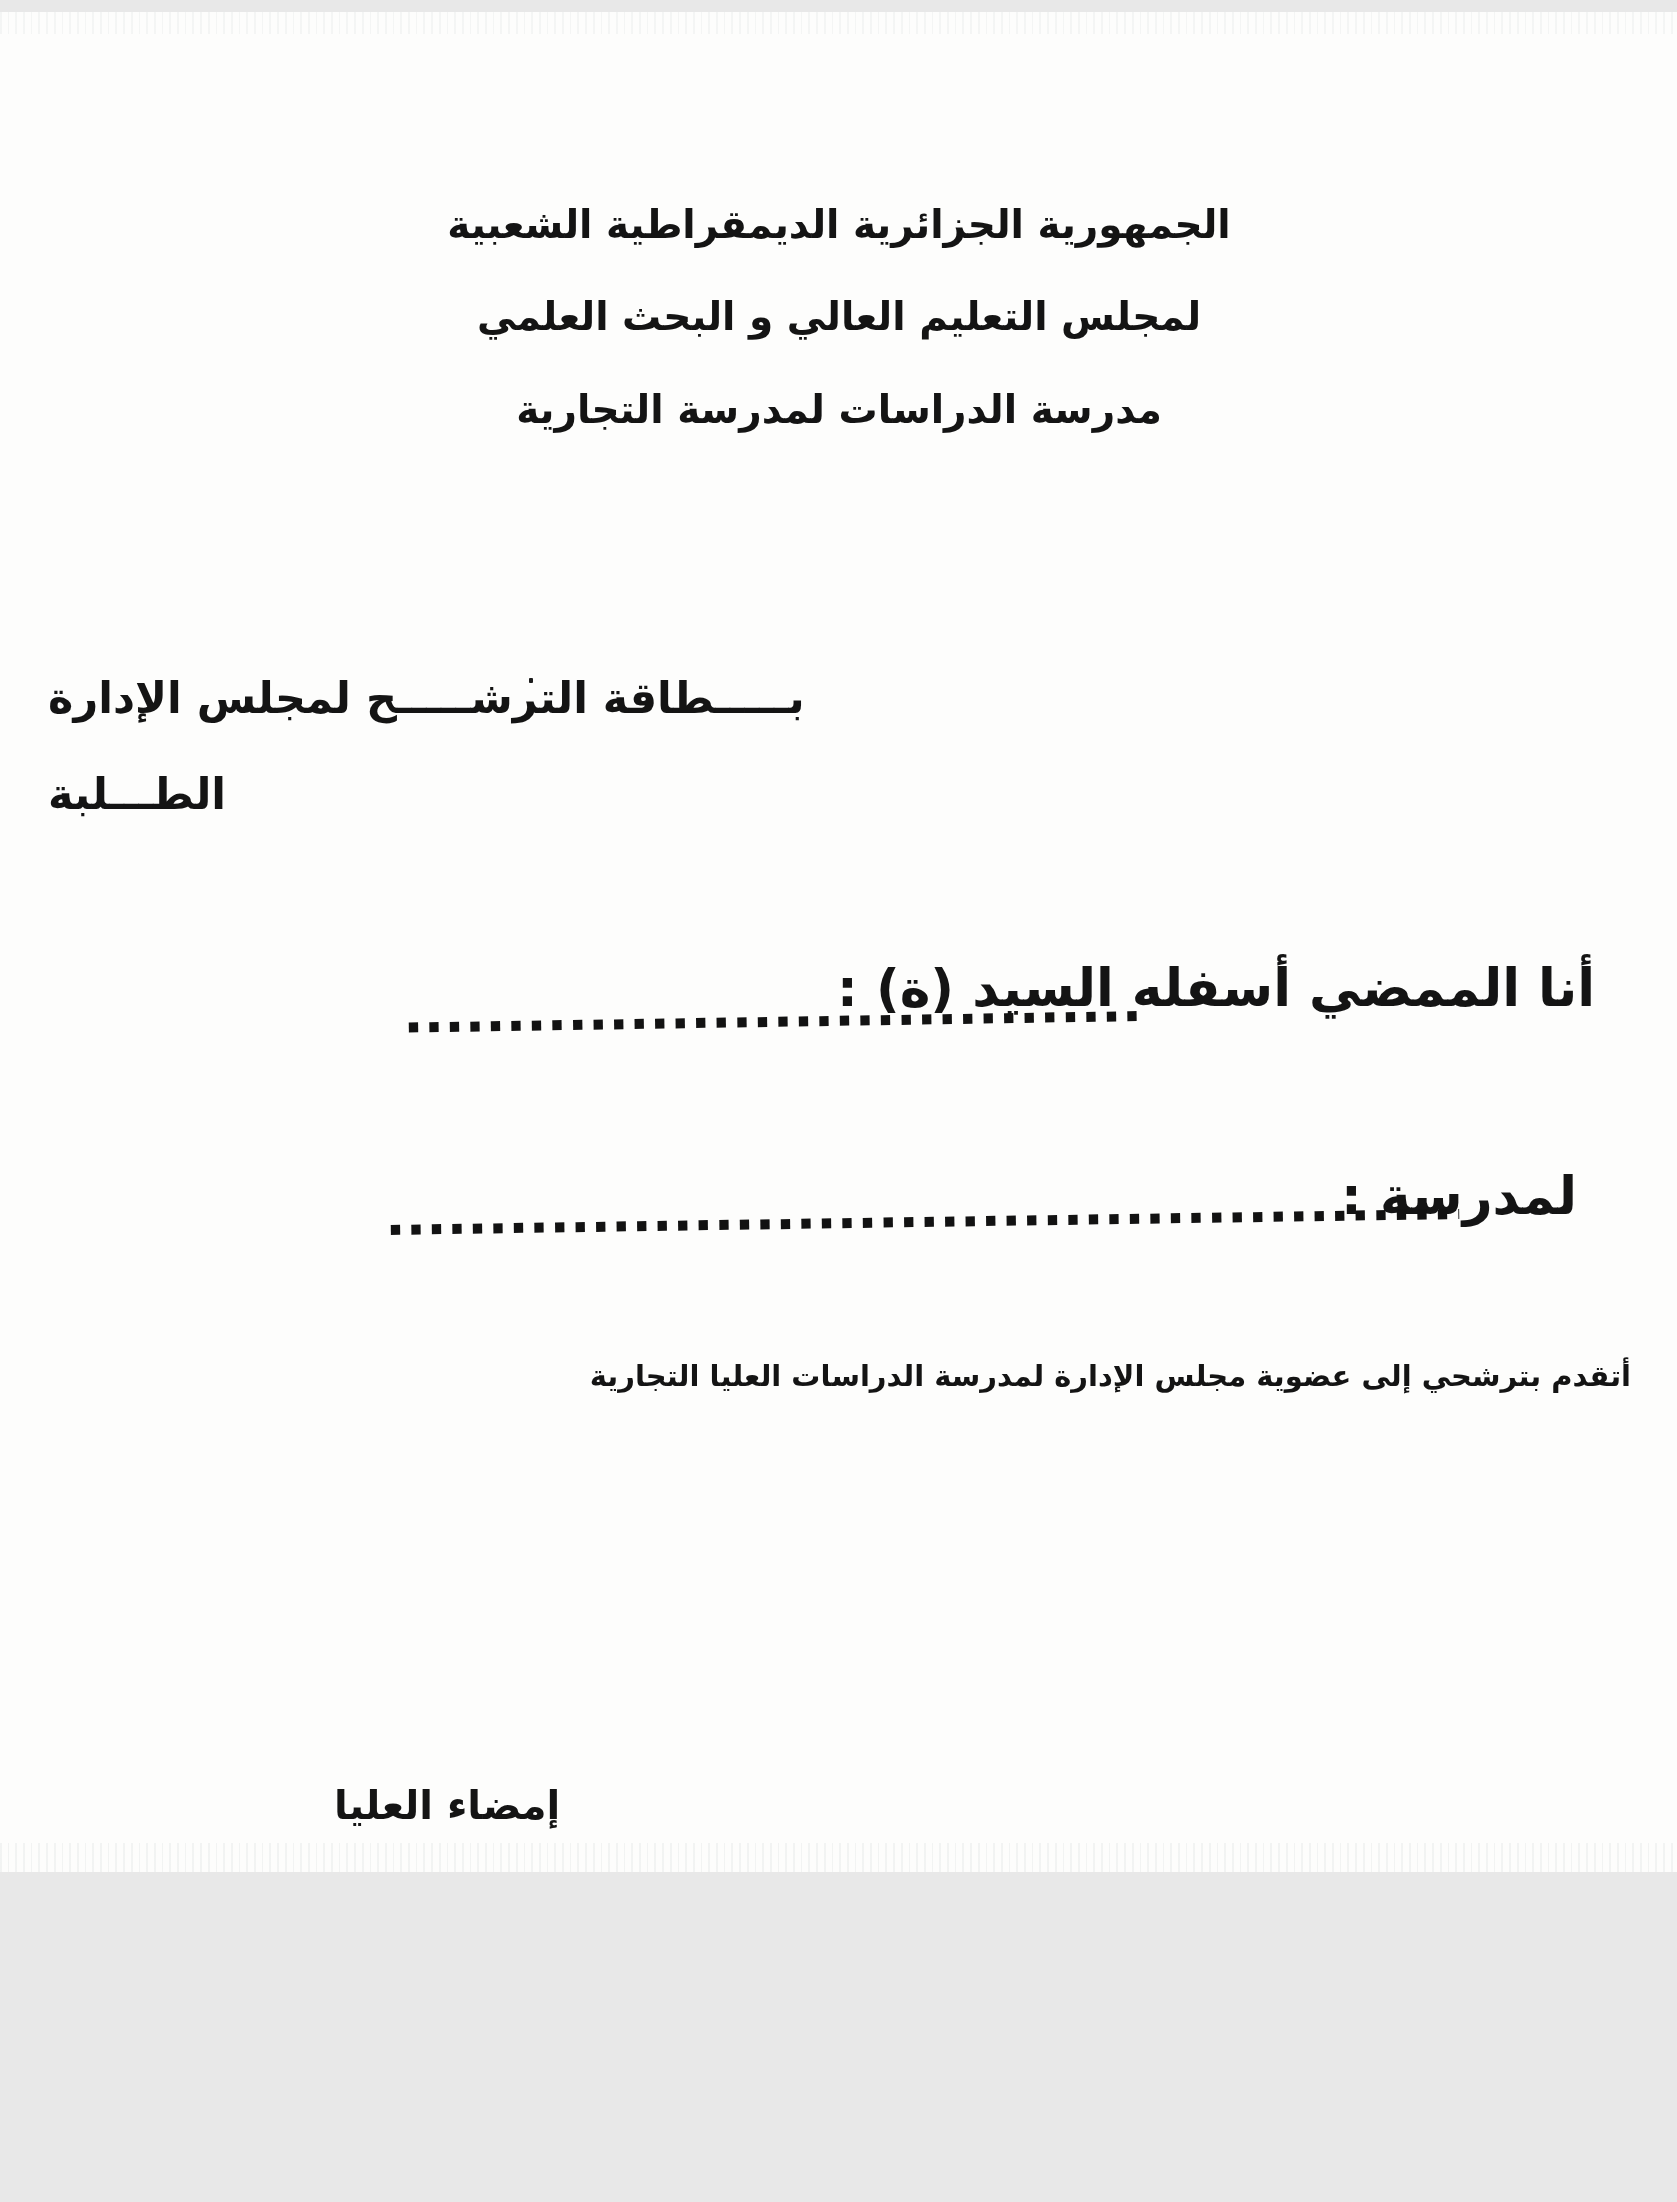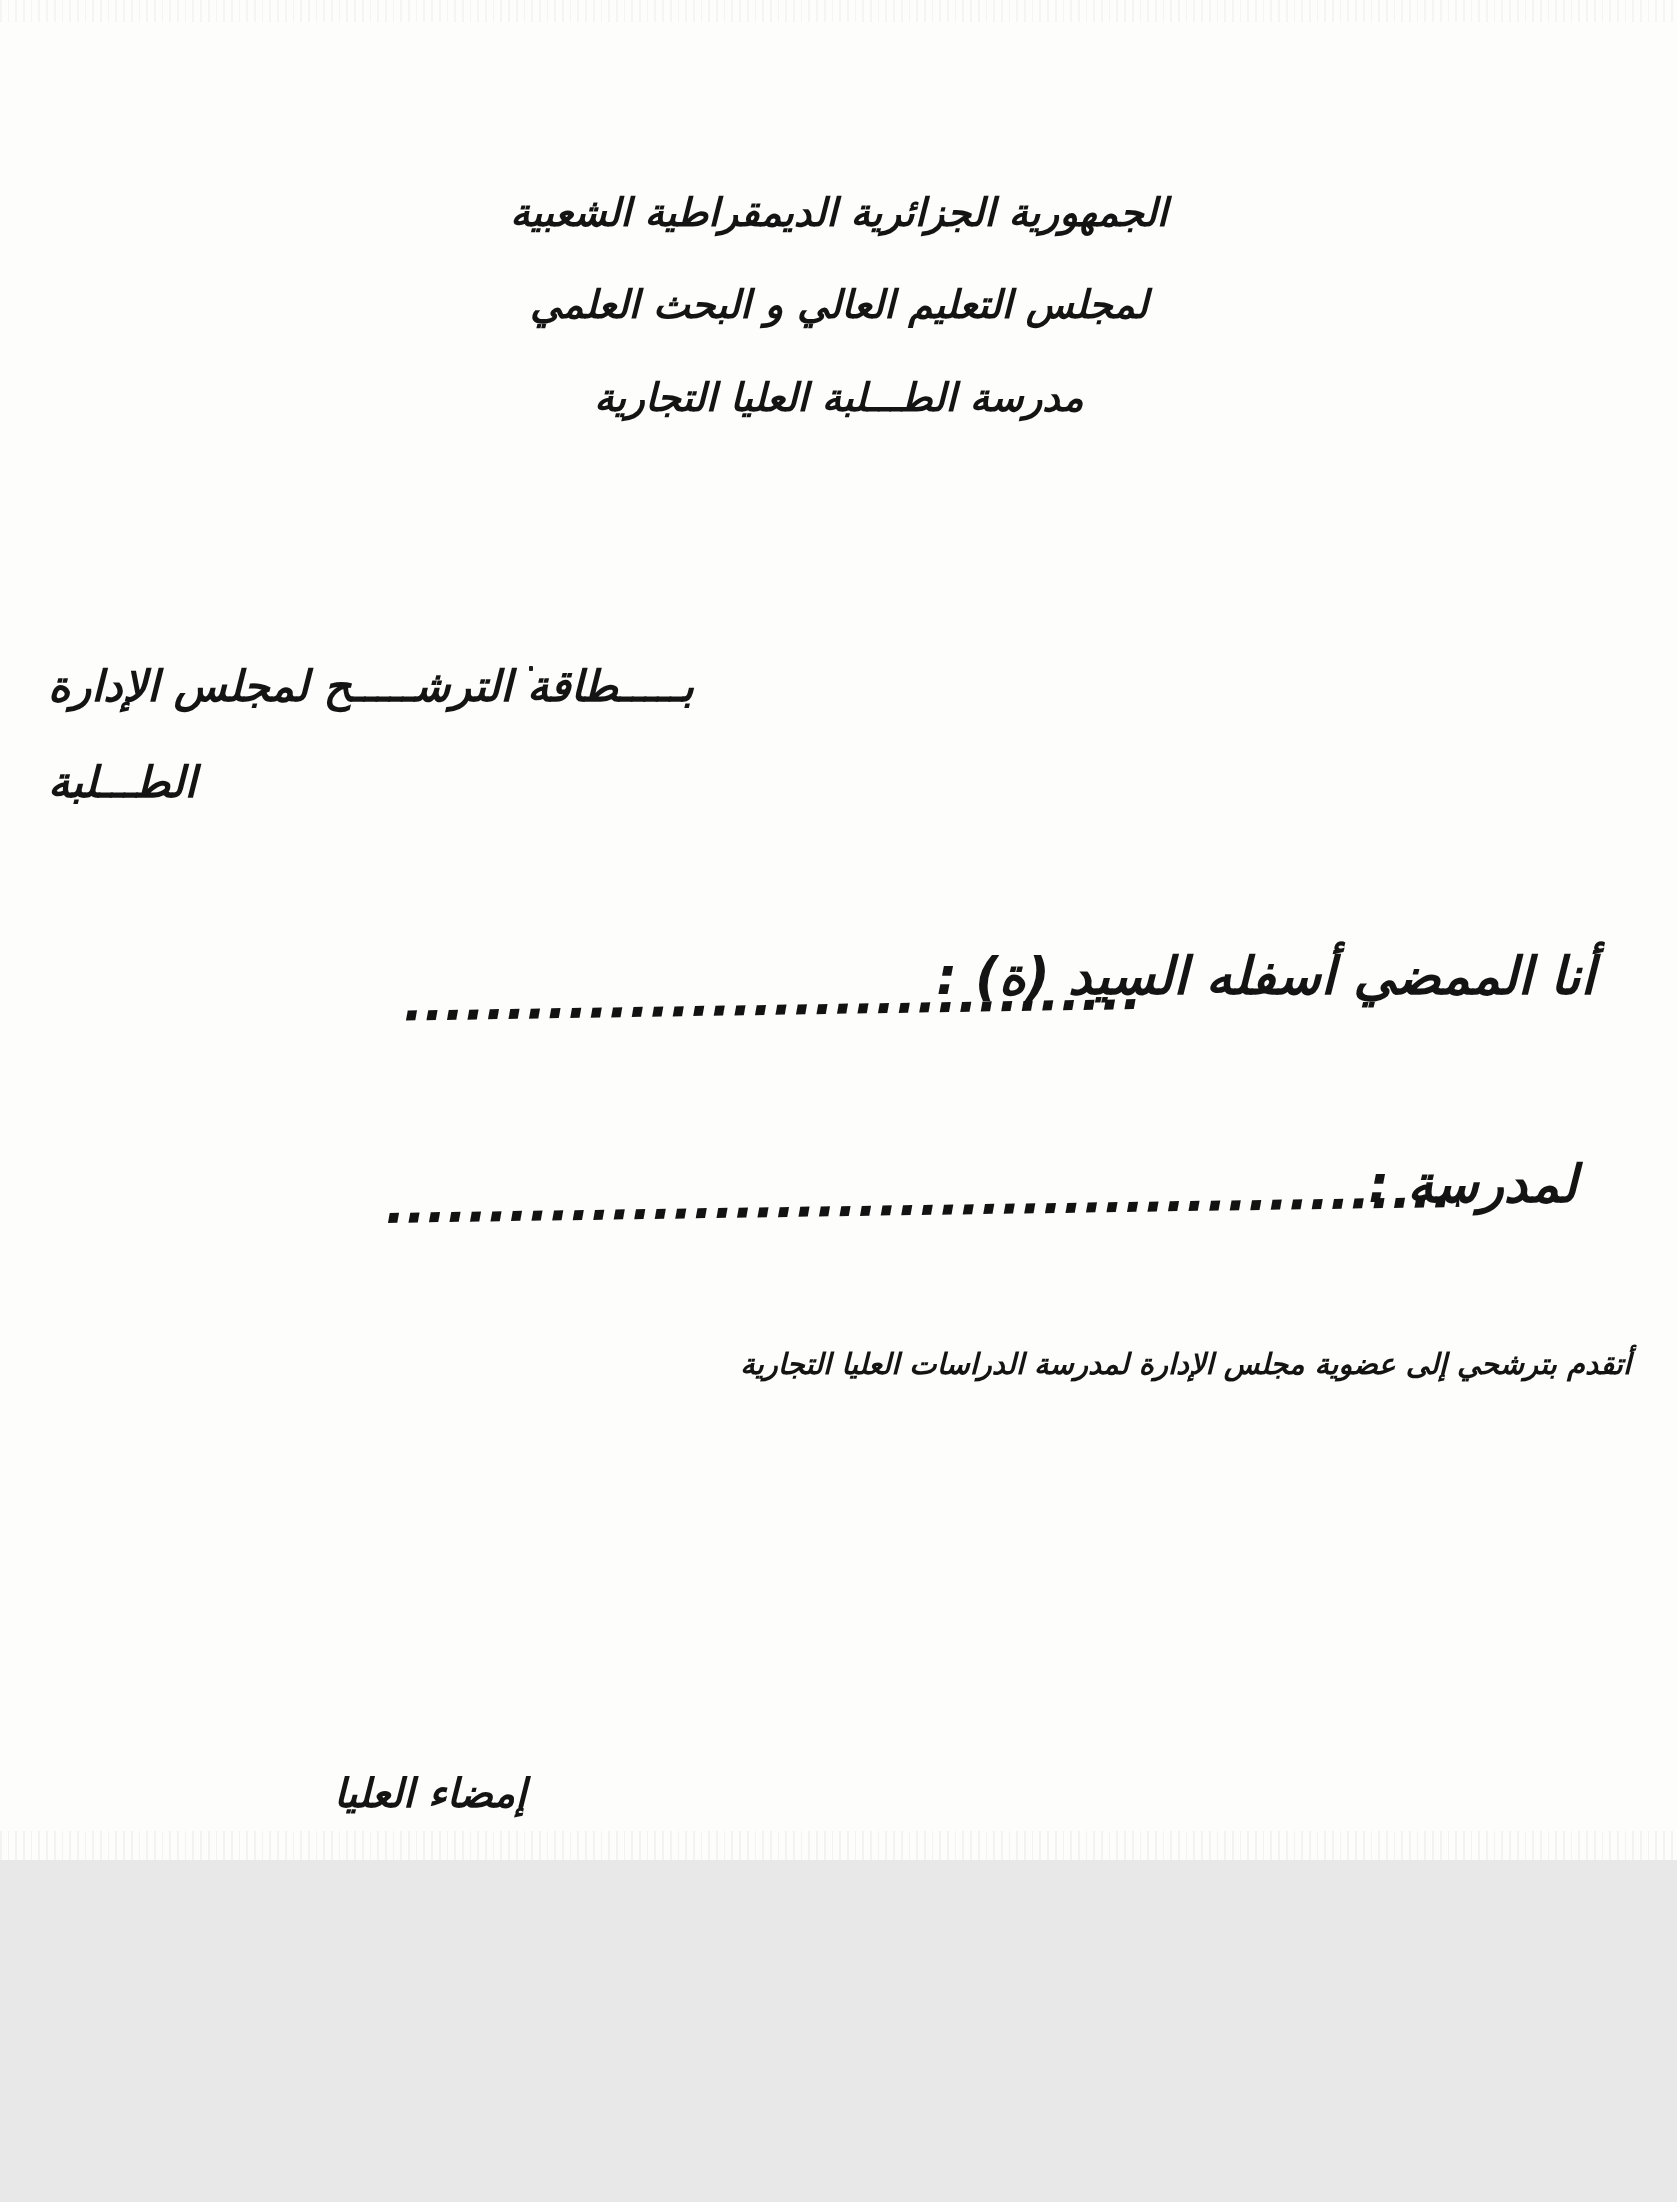--- a/index.html
+++ b/index.html
@@ -4,27 +4,26 @@
 <style>
   html, body {
     margin: 0;
     padding: 0;
     background: #e8e8e8;
   }
   .page {
     position: relative;
     width: 1678px;
     height: 1860px;
-    margin: 0 auto;
+    margin: 12px auto;
     background: #fdfdfc;
     overflow: hidden;
     font-family: "DejaVu Sans", sans-serif;
     color: #141414;
     direction: rtl;
-    font-style: italic;
   }
   
   .noise-band {
     position: absolute;
     left: 0;
     right: 0;
     pointer-events: none;
     background: repeating-linear-gradient(90deg,
       rgba(110, 130, 132, 0.14) 0 1.7px,
       rgba(255, 255, 255, 0) 1.7px 7.7px);
@@ -110,21 +109,21 @@
 
 <div class="page">
 
   <div class="noise-band noise-top"></div>
   <div class="noise-band noise-bottom"></div>
 
   <div class="txt centered header-line hdr1">الجمهورية الجزائرية الديمقراطية الشعبية</div>
 
   <div class="txt centered header-line hdr2">لمجلس التعليم العالي و البحث العلمي</div>
 
-  <div class="txt centered header-line hdr3">مدرسة الطـــلبة العليا التجارية</div>
+  <div class="txt centered header-line hdr3">مدرسة الدراسات لمدرسة التجارية</div>
 
   <div class="txt title-line title-main">بـــــطاقة الترشـــــح لمجلس الإدارة</div>
 
   <div class="txt title-line title-sub">الطـــلبة</div>
 
   <div class="txt field-label label-name">أنا الممضي أسفله السيد (ة) :</div>
 
   <div class="dots dots-name">.............................................</div>
 
   <div class="txt field-label label-year">لمدرسة :</div>

